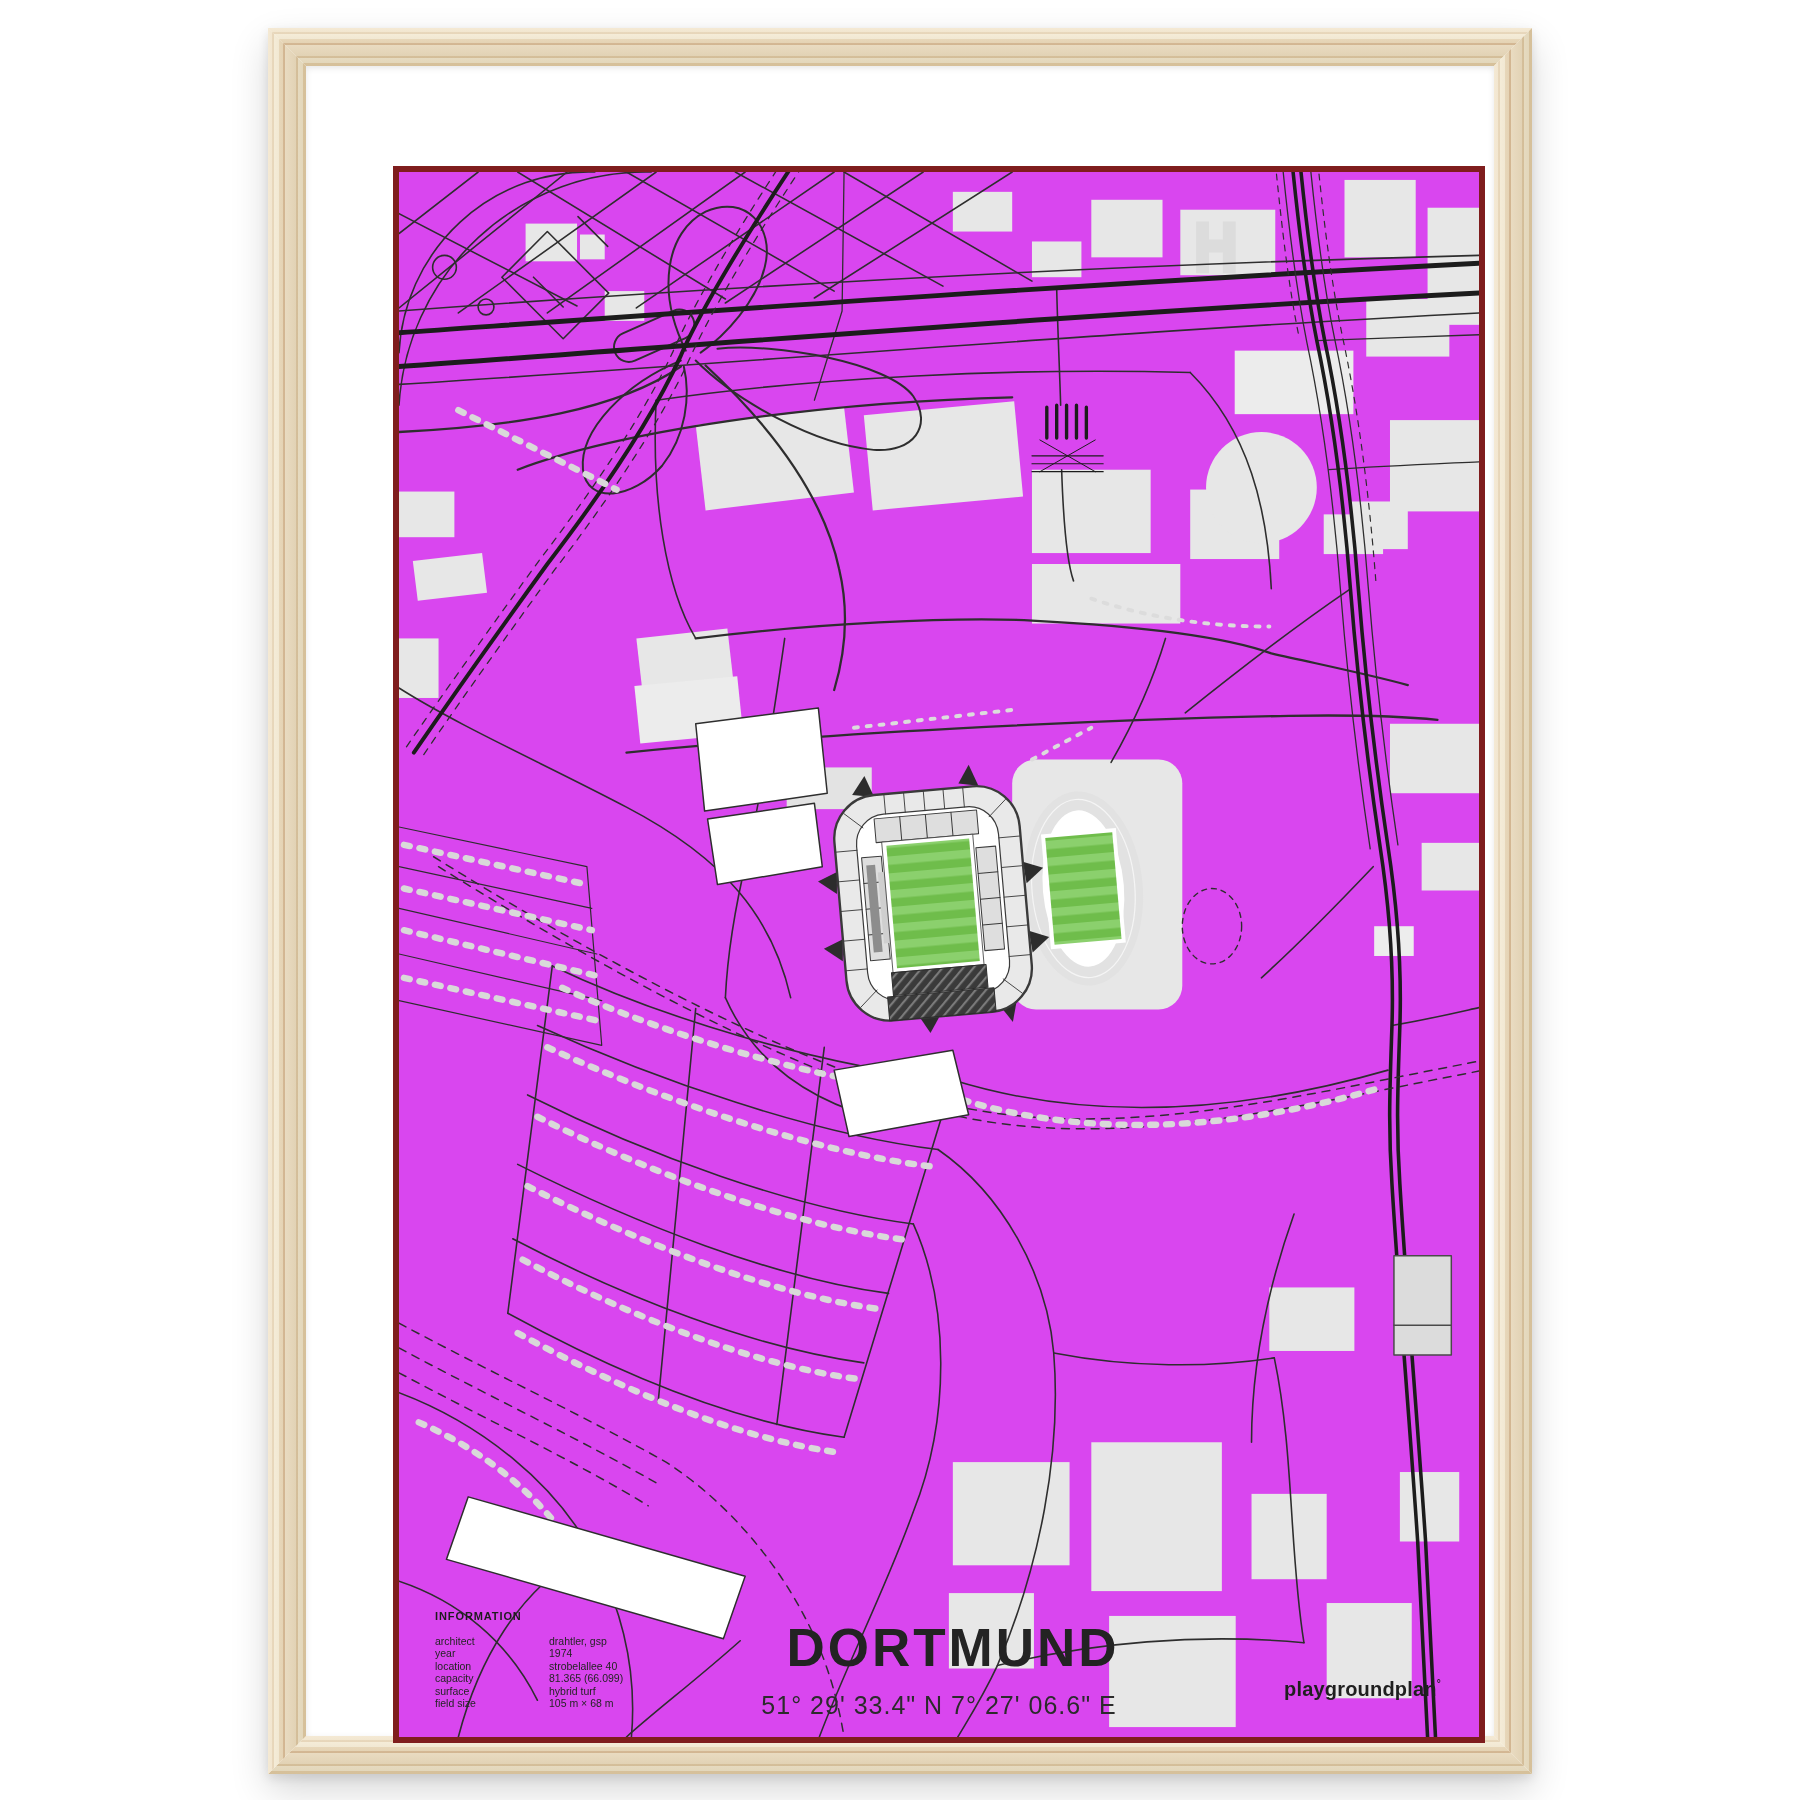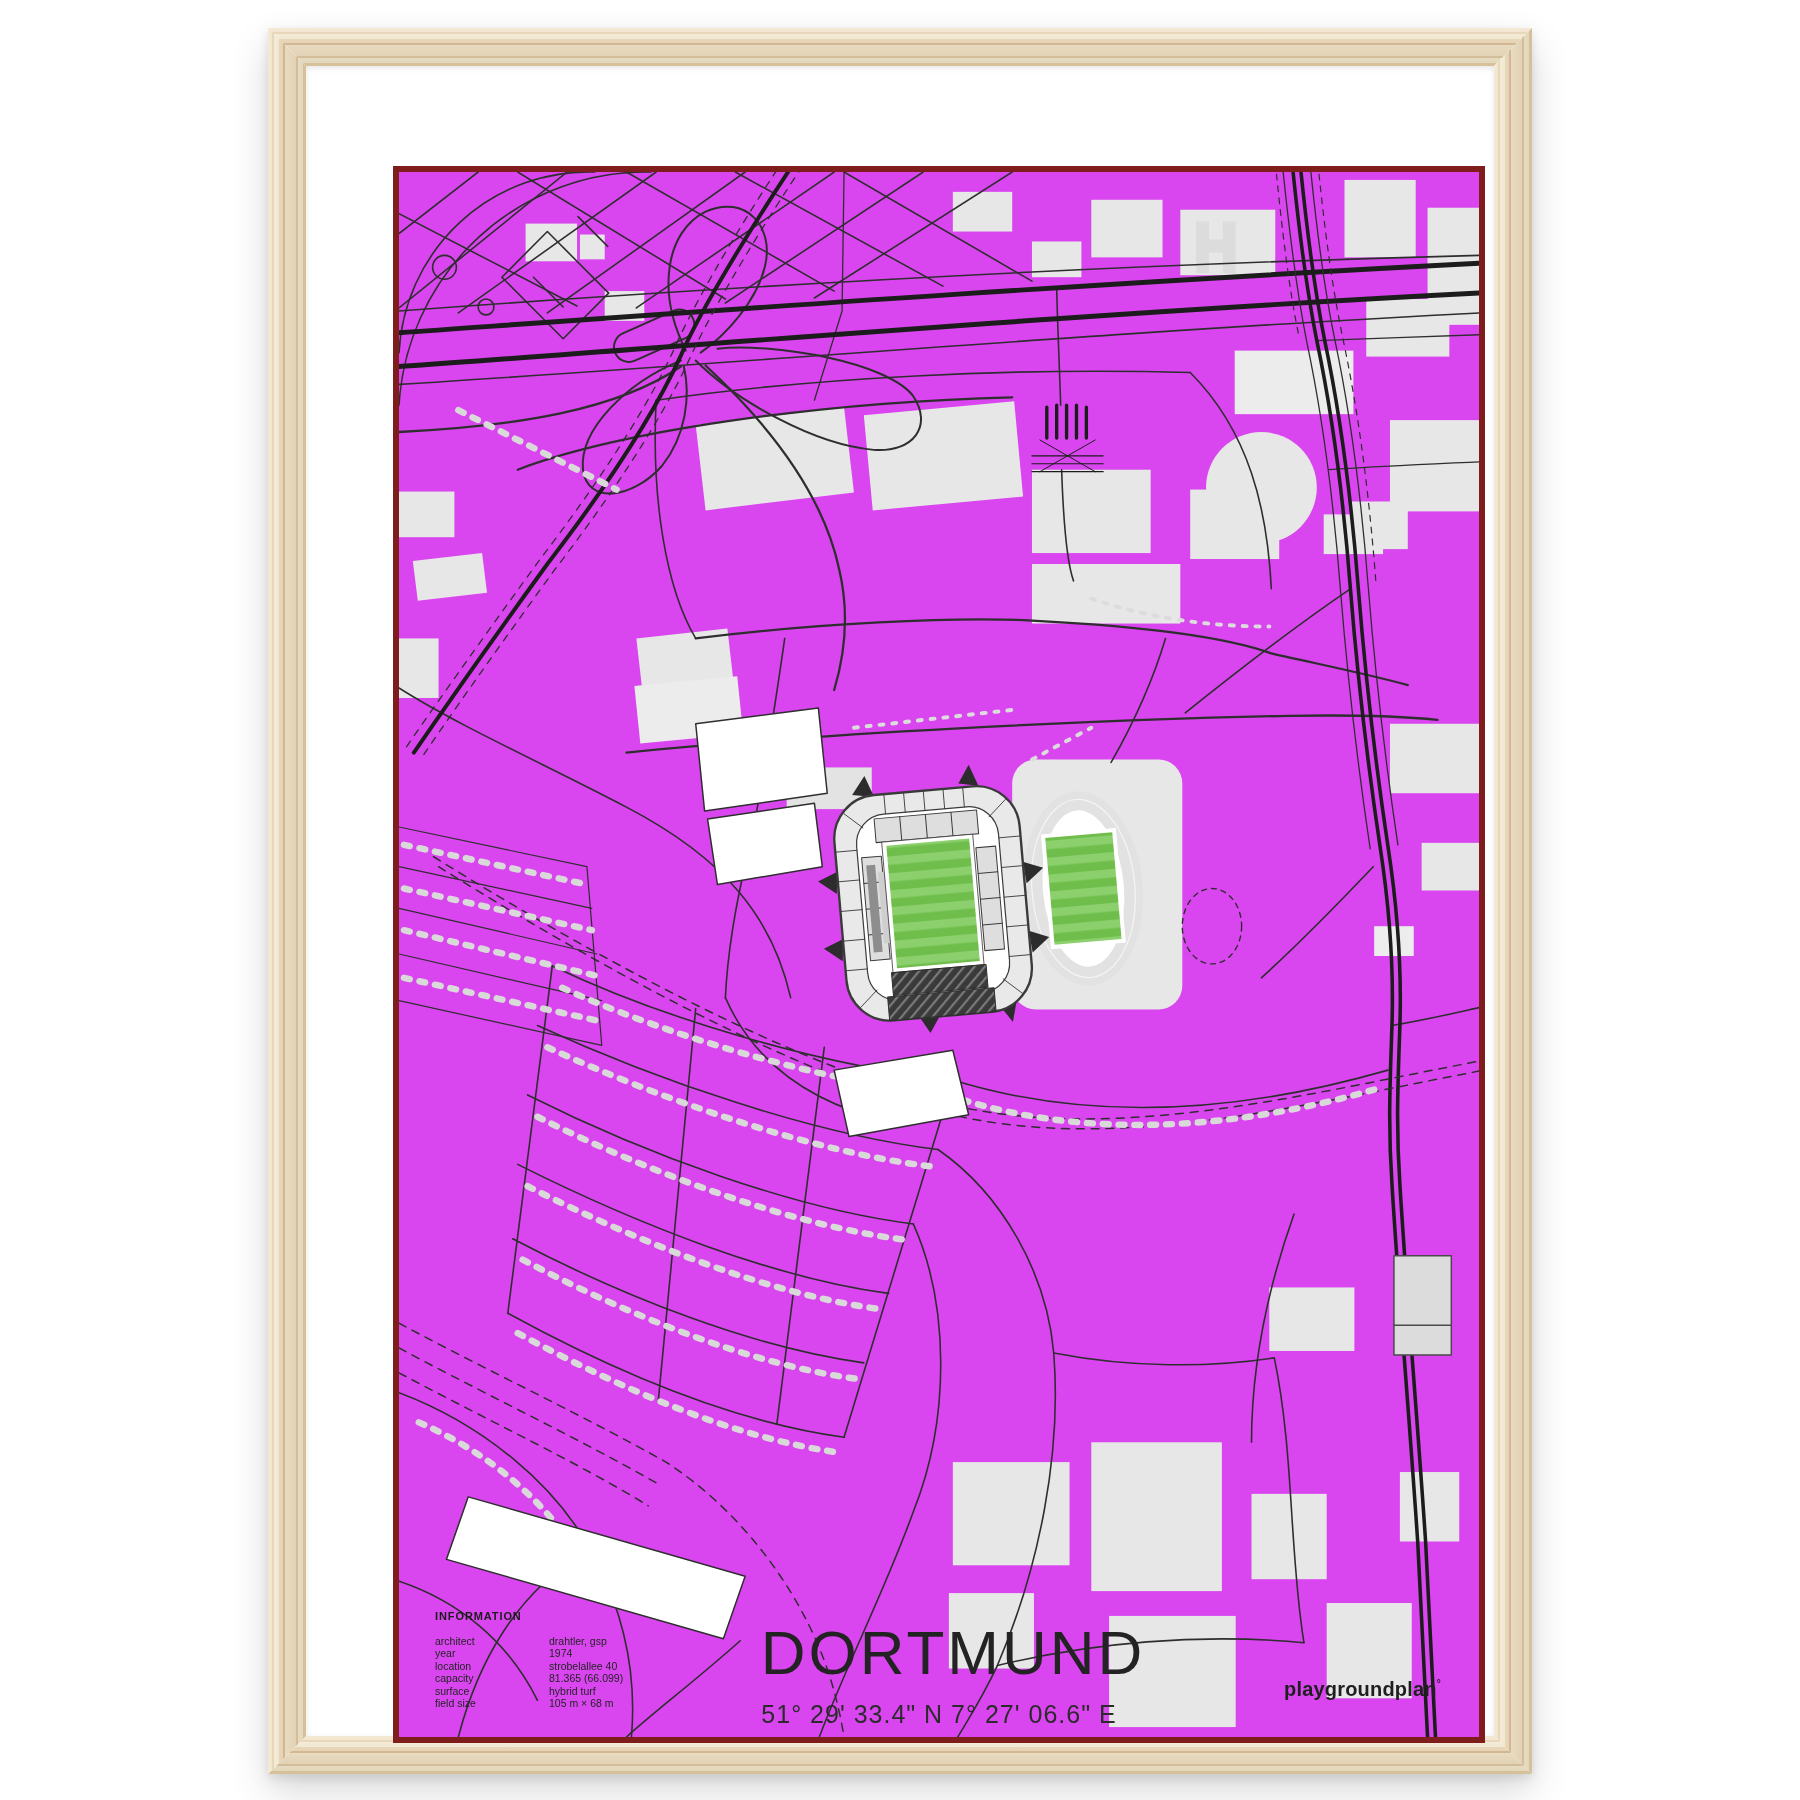--- a/index.html
+++ b/index.html
@@ -43,21 +43,21 @@
     position:absolute;left:87px;top:100px;width:1092px;height:1577px;
     box-sizing:border-box;border:6px solid #7f1d1d;background:#d946ef;overflow:hidden;
   }
   .print svg{position:absolute;left:0;top:0;width:100%;height:100%;display:block;}
   
   .info{position:absolute;left:36px;top:1438px;color:#1c1c1c;}
   .info .hd{font-size:11px;font-weight:bold;letter-spacing:.9px;margin:0 0 13px 0;}
   .info .row{display:flex;font-size:10.5px;line-height:12.4px;color:#242424;gap:26px;}
   .info .lbl{width:88px;}
   .title-wrap{position:absolute;left:0;right:0;top:1448px;text-align:center;color:#232323;}
-  .title{font-size:62px;font-weight:400;letter-spacing:3px;line-height:1.05;margin-left:28px;}
+  .title{font-size:53px;font-weight:700;letter-spacing:3px;line-height:1.05;margin-left:28px;}
   .coords{margin-top:15px;font-size:25px;letter-spacing:1px;color:#2b2b2b;}
   .brand{position:absolute;right:38px;top:1506px;font-size:20px;font-weight:700;color:#1f1f1f;letter-spacing:.2px;}
   .brand .mark{font-size:10px;vertical-align:9px;}
 </style>
 </head>
 <body>
 
 <div class="frame">
   <div class="wood h top"></div>
   <div class="wood h bottom"></div>

